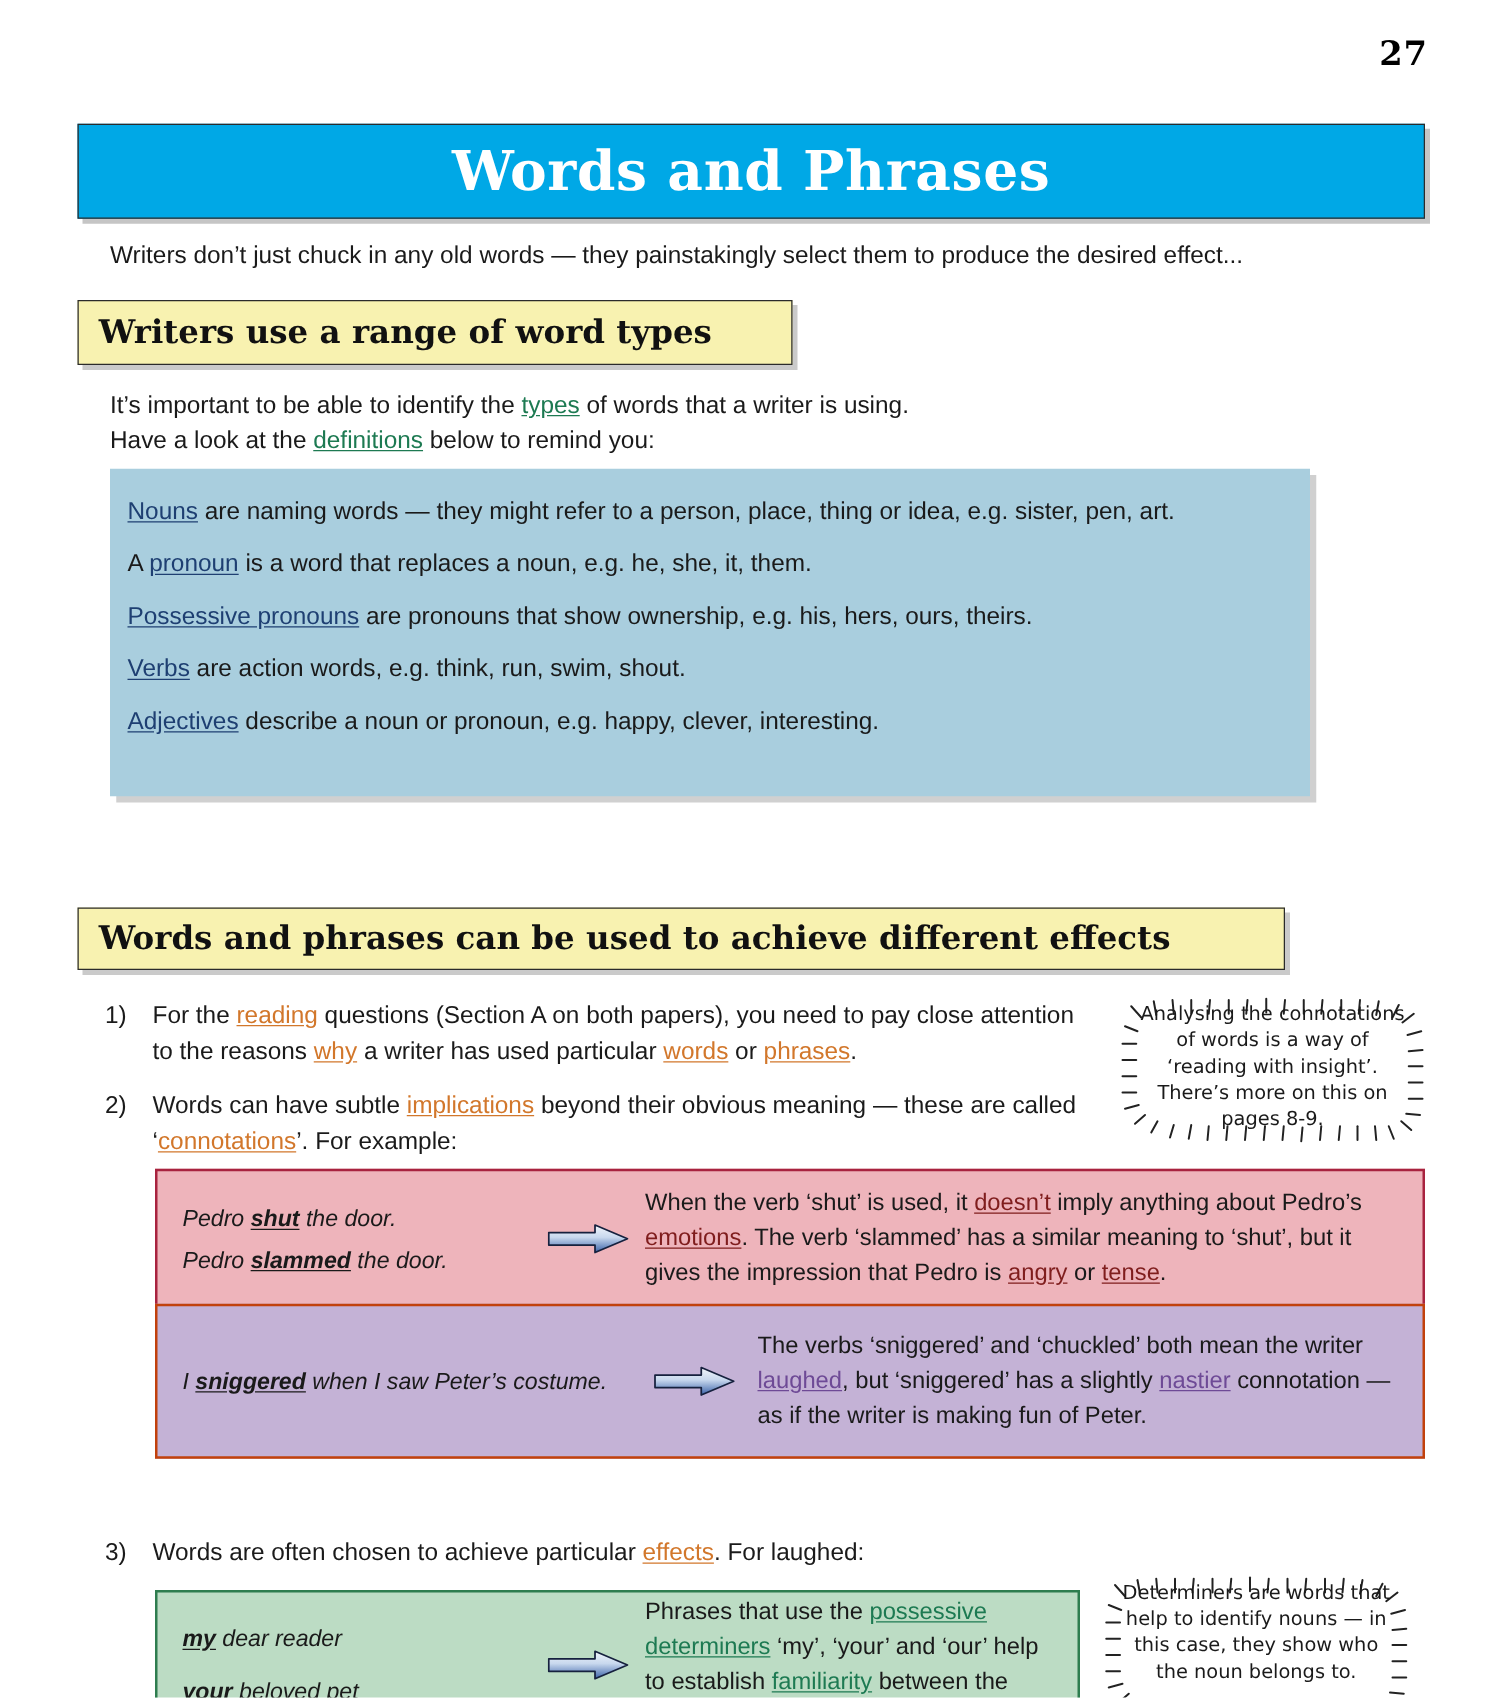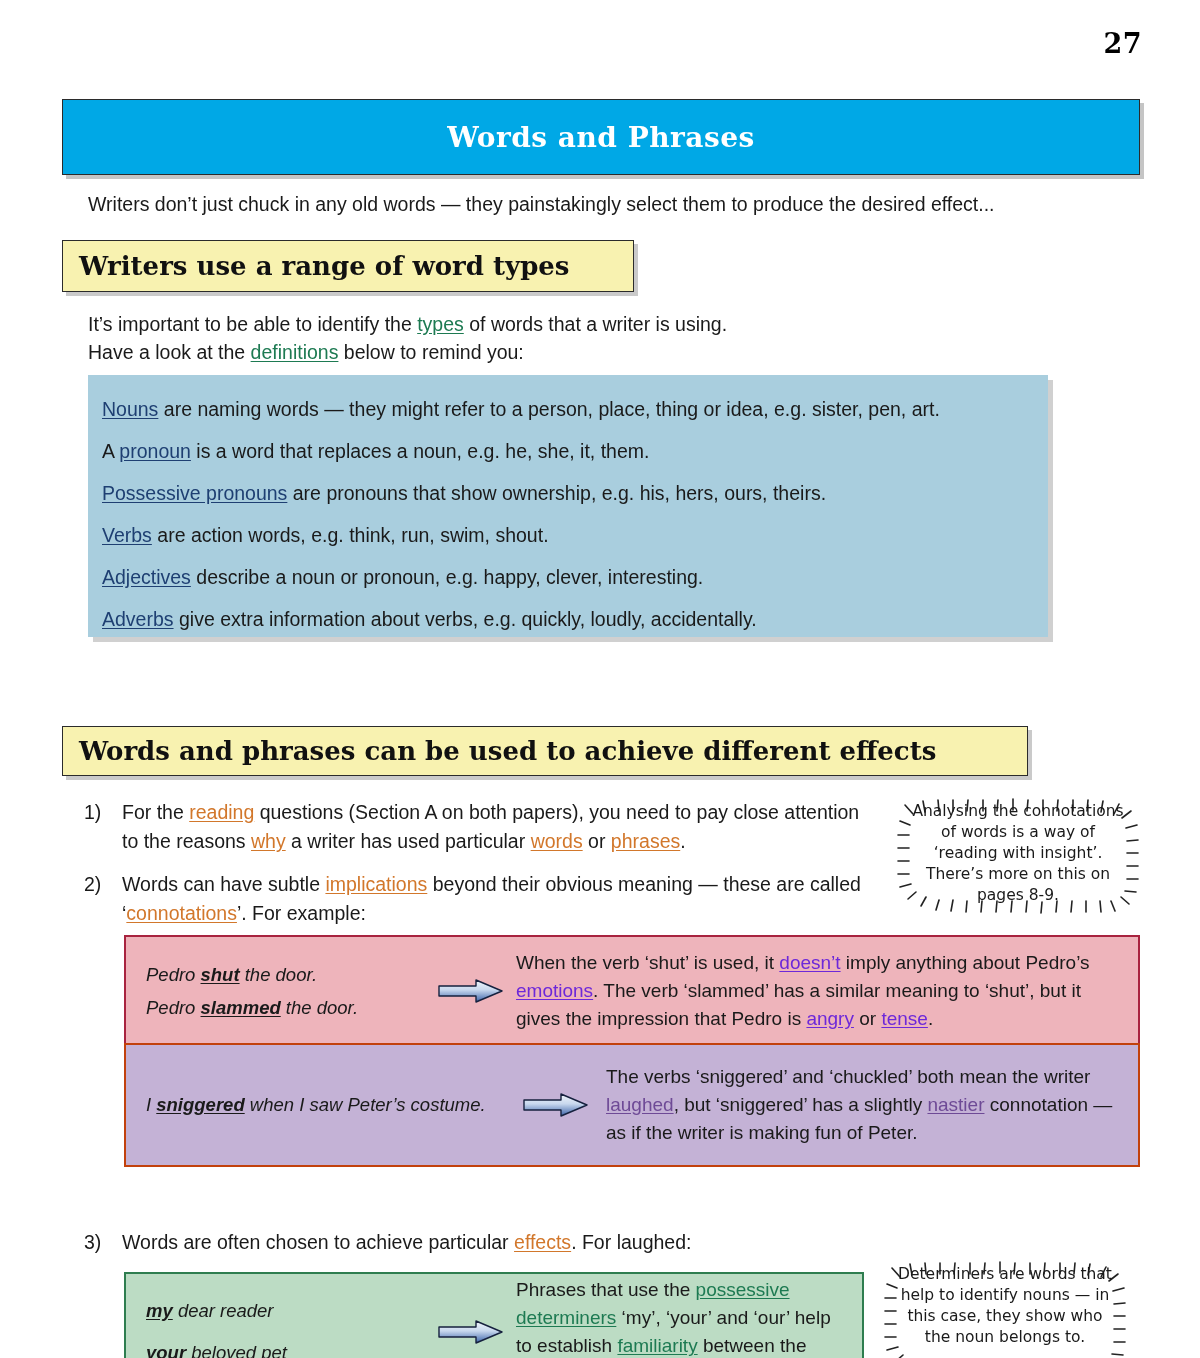--- a/index.html
+++ b/index.html
@@ -32,21 +32,21 @@
     left: 62px; top: 99px;
     width: 1078px; height: 76px;
     background: #00a8e6;
     border: 1.5px solid #2b2b2b;
     box-shadow: 4px 4px 0 rgba(150,150,150,0.55);
     display: flex; align-items: center; justify-content: center;
   }
   .title-banner .txt {
     font-family: "DejaVu Serif", serif;
     font-weight: bold;
-    font-size: 28px;
+    font-size: 44px;
     color: #ffffff;
     letter-spacing: 0.5px;
   }
 
   
   .intro {
     position: absolute;
     left: 88px; top: 191px;
     width: 1060px;
     font-size: 19.5px;
@@ -109,21 +109,21 @@
     text-decoration: underline;
     text-underline-offset: 2px;
   }
   
   .u-orange {
     color: #d2772b;
     text-decoration: underline;
     text-underline-offset: 2px;
   }
   .u-crimson {
-    color: #6d28d9;
+    color: #7f1d1d;
     text-decoration: underline;
     text-underline-offset: 2px;
     margin-top: 21px;
   }
   .u-purple {
     color: #6e4a96;
     text-decoration: underline;
     text-underline-offset: 2px;
   }
 
@@ -231,23 +231,20 @@
       <span>A </span><span class="u-navy">pronoun</span><span> is a word that replaces a noun, e.g. he, she, it, them.</span>
     </div>
     <div class="def-line">
       <span class="u-navy">Possessive pronouns</span><span> are pronouns that show ownership, e.g. his, hers, ours, theirs.</span>
     </div>
     <div class="def-line">
       <span class="u-navy">Verbs</span><span> are action words, e.g. think, run, swim, shout.</span>
     </div>
     <div class="def-line">
       <span class="u-navy">Adjectives</span><span> describe a noun or pronoun, e.g. happy, clever, interesting.</span>
-    </div>
-    <div class="def-line">
-      <span class="u-navy">Adverbs</span><span> give extra information about verbs, e.g. quickly, loudly, accidentally.</span>
     </div>
   </div>
 
   <div class="yellow-head" id="head-2">
     <span class="txt">Words and phrases can be used to achieve different effects</span>
   </div>
 
   <div class="numbered" id="item-1">
     <div class="num-row">
       <span class="num-marker">1)</span>

